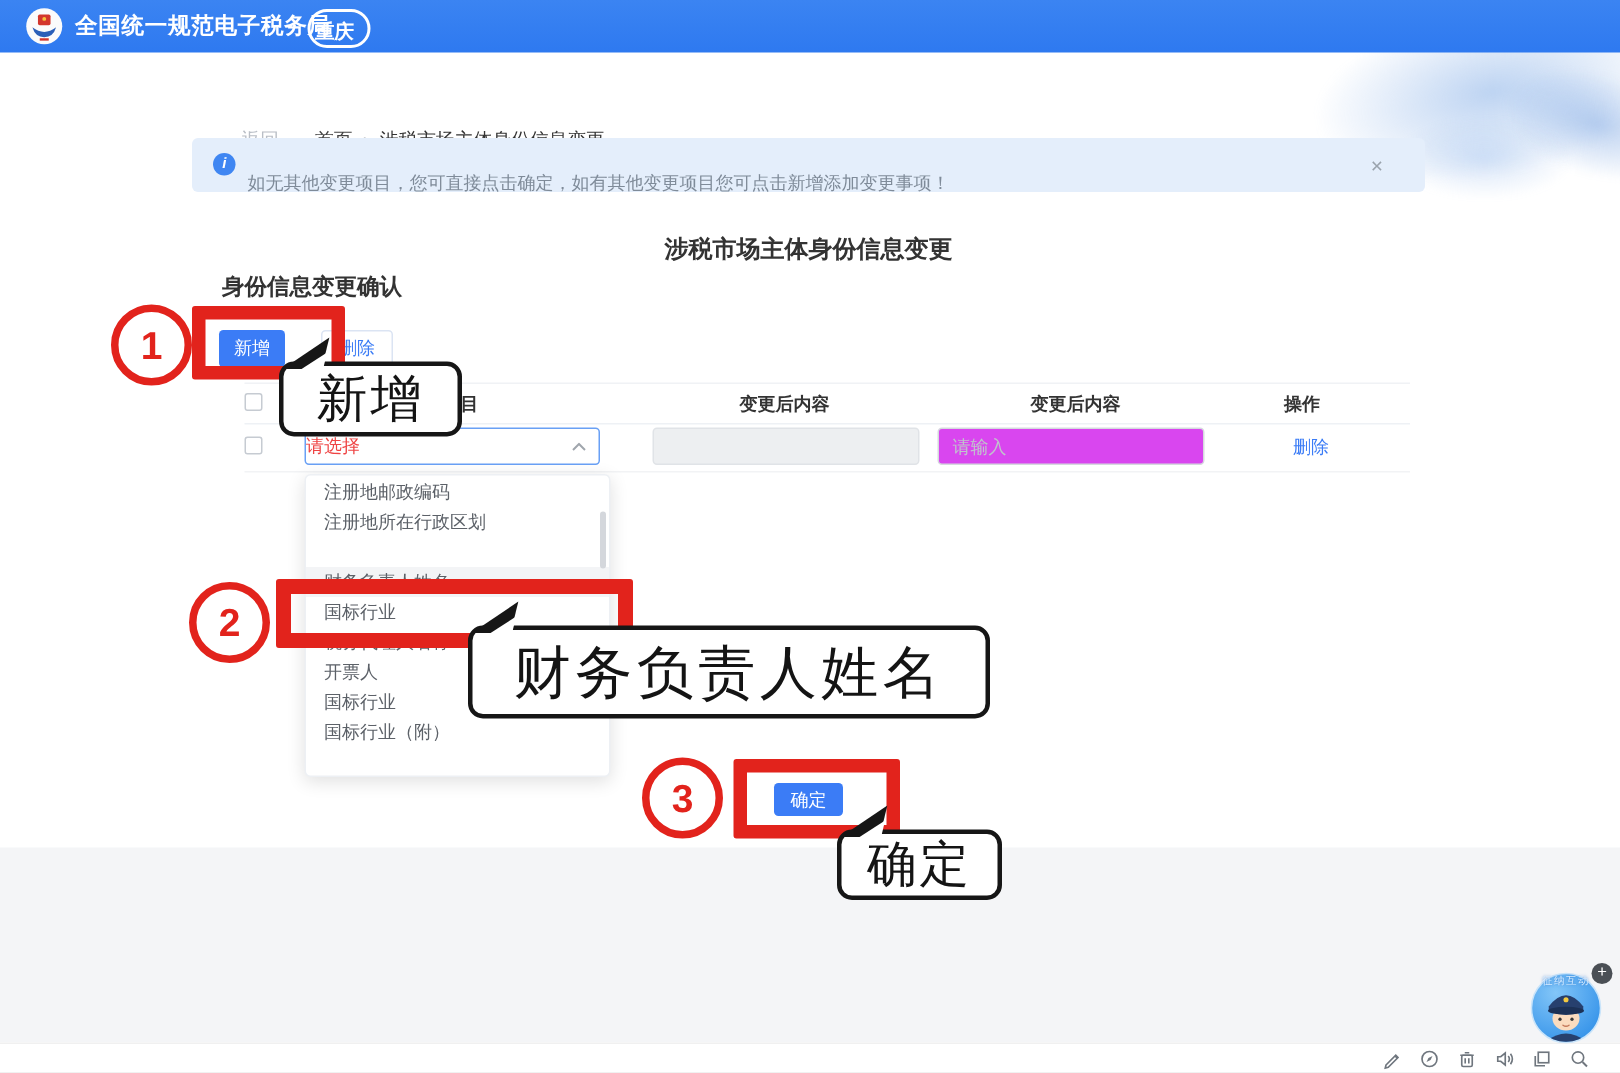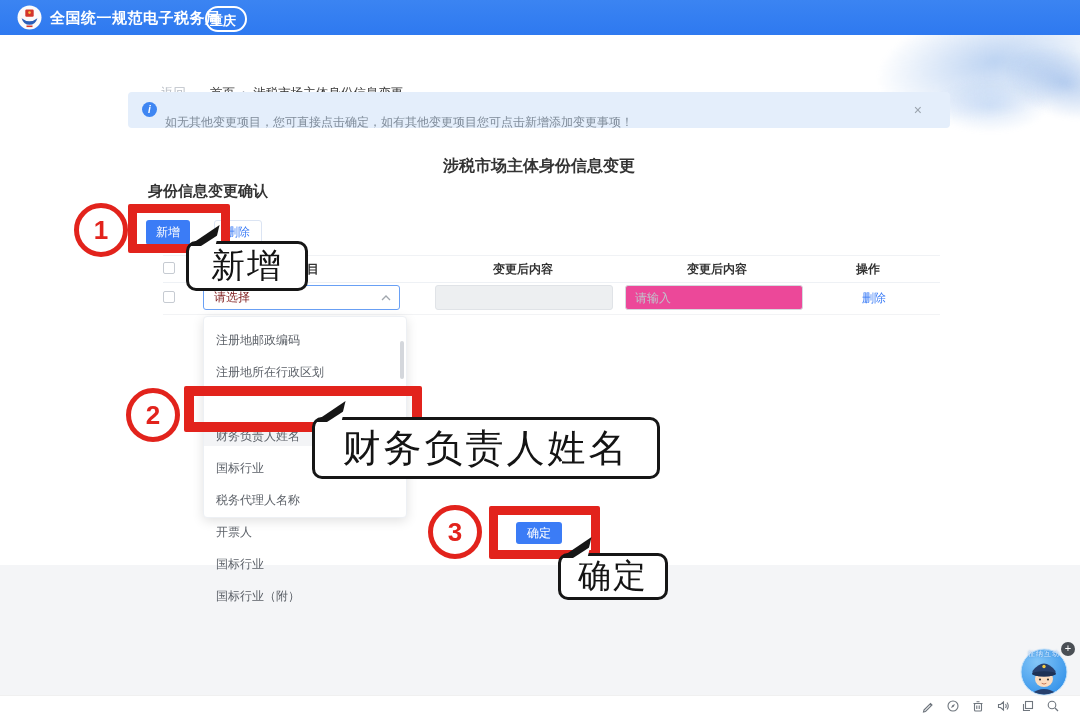--- a/index.html
+++ b/index.html
@@ -53,34 +53,34 @@
   .th1{left:72px;width:120px;}
   .th2{left:275px;width:170px;}
   .th3{left:469px;width:170px;}
   .th4{left:675px;width:60px;}
   .checkbox{position:absolute;width:12px;height:12px;border:1px solid #c6cbd2;border-radius:2px;background:#fff;box-sizing:border-box;}
   .cb-head{left:163px;top:262px;}
   .cb-row{left:163px;top:291px;}
   .trow{position:absolute;left:163px;top:282px;width:777px;height:32px;border-bottom:1px solid #f2f3f5;}
   .fake-select{position:absolute;left:203px;top:285px;width:197px;height:25px;border:1px solid #69a0f5;border-radius:3px;
                background:#fff;box-sizing:border-box;display:flex;align-items:center;z-index:8;}
-  .fake-select .ph{margin-left:10px;font-size:12px;color:#7f1d1d;flex:1;}
+  .fake-select .ph{font-size:12px;color:#ef4444;flex:1;}
   .fake-select svg{margin-right:8px;}
   .inp{position:absolute;top:285px;height:25px;border-radius:3px;box-sizing:border-box;font-size:12px;padding:0 9px;
        font-family:"Liberation Sans","DejaVu Sans",sans-serif;}
   .inp-before{left:435px;width:178px;background:#edeff1;border:1px solid #e0e3e7;}
-  .inp-after{left:625px;width:178px;background:#ec4899;border:1px solid #d5d9de;color:#333;}
+  .inp-after{left:625px;width:178px;background:#d946ef;border:1px solid #d5d9de;color:#333;}
   .inp-after::placeholder{color:#c0c4cc;}
   .row-action{position:absolute;left:862px;top:290px;font-size:12px;color:#3b7cf6;cursor:pointer;}
 
   
   .dropdown{position:absolute;left:203px;top:316px;width:204px;height:202px;background:#fff;border:1px solid #edf0f4;
             border-radius:4px;box-shadow:0 3px 12px rgba(0,0,0,.12);z-index:20;box-sizing:border-box;}
   .dropdown ul{list-style:none;margin:0;padding:1px 0;}
-  .dropdown li{height:20px;line-height:20px;padding-left:12px;font-size:12px;color:#5c6168;cursor:pointer;white-space:nowrap;margin-top:12px;}
+  .dropdown li{height:20px;line-height:20px;padding-left:12px;font-size:12px;color:#5c6168;cursor:pointer;white-space:nowrap;}
   .dropdown li.hl{background:#f3f4f6;}
   .dd-scrollbar{position:absolute;right:2px;top:24px;width:4px;height:38px;background:#d4d7dc;border-radius:2px;}
 
   
   .btn-confirm{left:516px;top:522px;width:46px;height:22px;background:#3b7cf6;color:#fff;z-index:12;}
 
   
   .step-circle{position:absolute;width:44px;height:44px;border-radius:50%;background:#fff;border:5px solid #e2231c;
                color:#e2231c;font-weight:700;font-size:26px;display:flex;align-items:center;justify-content:center;
                z-index:28;box-sizing:content-box;}

